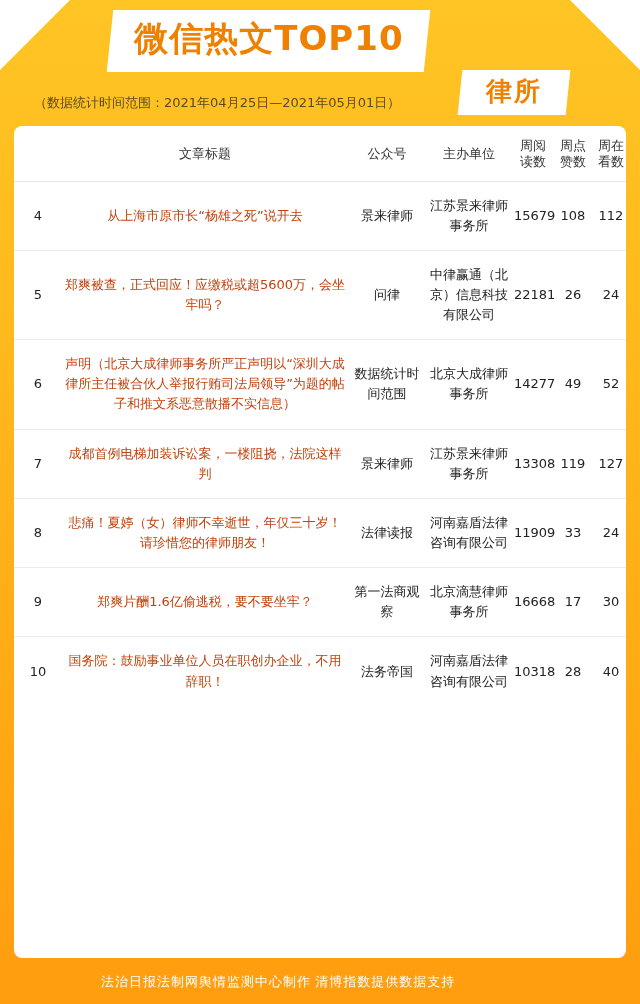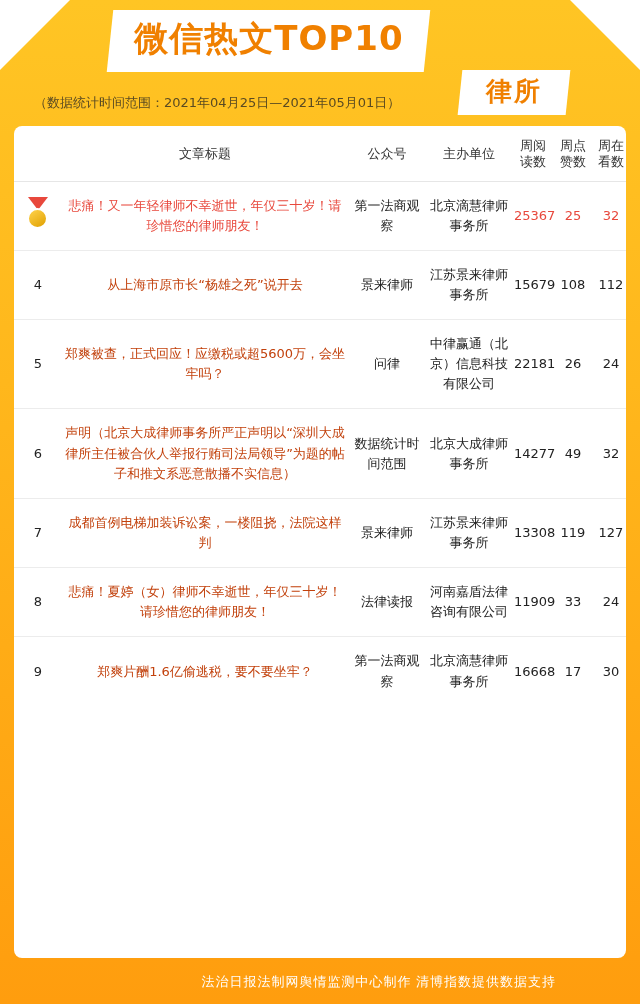--- a/index.html
+++ b/index.html
@@ -187,25 +187,25 @@
   .medal.silver .disc { background: linear-gradient(145deg,#e8e8e8,#b5b5b5); }
   .medal.bronze .disc { background: linear-gradient(145deg,#e8a96a,#c07530); }
   .footer {
     position: absolute;
     left: 0;
     bottom: 0;
     width: 556px;
     height: 44px;
     display: flex;
     align-items: center;
-    justify-content: flex-end;
+    justify-content: center;
     color: #ffffff;
     font-size: 13px;
     letter-spacing: 1px;
-    font-family: Liberation Sans, sans-serif;
+    font-family: Liberation Serif, serif;
   }
 </style>
 </head>
 <body>
 
 <div class="page">
   <div class="corner-left"></div>
   <div class="corner-right"></div>
 
   <div class="header">
@@ -235,33 +235,20 @@
           <th>文章标题</th>
           <th>公众号</th>
           <th>主办单位</th>
           <th>周阅读数</th>
           <th>周点赞数</th>
           <th>周在看数</th>
         </tr>
       </thead>
       <tbody>
 
-        <tr>
-          <td class="rank-cell">
-            <span class="medal gold">
-              <span class="ribbon"></span><span class="disc"></span>
-            </span>
-          </td>
-          <td class="title-cell top"><span class="t-text">悲痛！又一年轻律师不幸逝世，年仅三十岁！请珍惜您的律师朋友！</span></td>
-          <td class="account-cell">第一法商观察</td>
-          <td class="org-cell">北京滴慧律师事务所</td>
-          <td class="num-cell hot">25367</td>
-          <td class="num-cell hot">25</td>
-          <td class="num-cell hot">32</td>
-        </tr>
 
 
 
         <tr>
           <td class="rank-cell">4</td>
           <td class="title-cell"><span class="t-text">从上海市原市长“杨雄之死”说开去</span></td>
           <td class="account-cell">景来律师</td>
           <td class="org-cell">江苏景来律师事务所</td>
           <td class="num-cell">15679</td>
           <td class="num-cell">108</td>
@@ -278,21 +265,21 @@
           <td class="num-cell">24</td>
         </tr>
 
         <tr>
           <td class="rank-cell">6</td>
           <td class="title-cell"><span class="t-text">声明（北京大成律师事务所严正声明以“深圳大成律所主任被合伙人举报行贿司法局领导”为题的帖子和推文系恶意散播不实信息）</span></td>
           <td class="account-cell">数据统计时间范围</td>
           <td class="org-cell">北京大成律师事务所</td>
           <td class="num-cell">14277</td>
           <td class="num-cell">49</td>
-          <td class="num-cell">32</td>
+          <td class="num-cell">52</td>
         </tr>
 
         <tr>
           <td class="rank-cell">7</td>
           <td class="title-cell"><span class="t-text">成都首例电梯加装诉讼案，一楼阻挠，法院这样判</span></td>
           <td class="account-cell">景来律师</td>
           <td class="org-cell">江苏景来律师事务所</td>
           <td class="num-cell">13308</td>
           <td class="num-cell">119</td>
           <td class="num-cell">127</td>
@@ -311,20 +298,29 @@
         <tr>
           <td class="rank-cell">9</td>
           <td class="title-cell"><span class="t-text">郑爽片酬1.6亿偷逃税，要不要坐牢？</span></td>
           <td class="account-cell">第一法商观察</td>
           <td class="org-cell">北京滴慧律师事务所</td>
           <td class="num-cell">16668</td>
           <td class="num-cell">17</td>
           <td class="num-cell">30</td>
         </tr>
 
+        <tr>
+          <td class="rank-cell">10</td>
+          <td class="title-cell"><span class="t-text">国务院：鼓励事业单位人员在职创办企业，不用辞职！</span></td>
+          <td class="account-cell">法务帝国</td>
+          <td class="org-cell">河南嘉盾法律咨询有限公司</td>
+          <td class="num-cell">10318</td>
+          <td class="num-cell">28</td>
+          <td class="num-cell">40</td>
+        </tr>
 
       </tbody>
     </table>
   </div>
 
   <div class="footer">
     <span>法治日报法制网舆情监测中心制作   清博指数提供数据支持</span>
   </div>
 </div>
 

